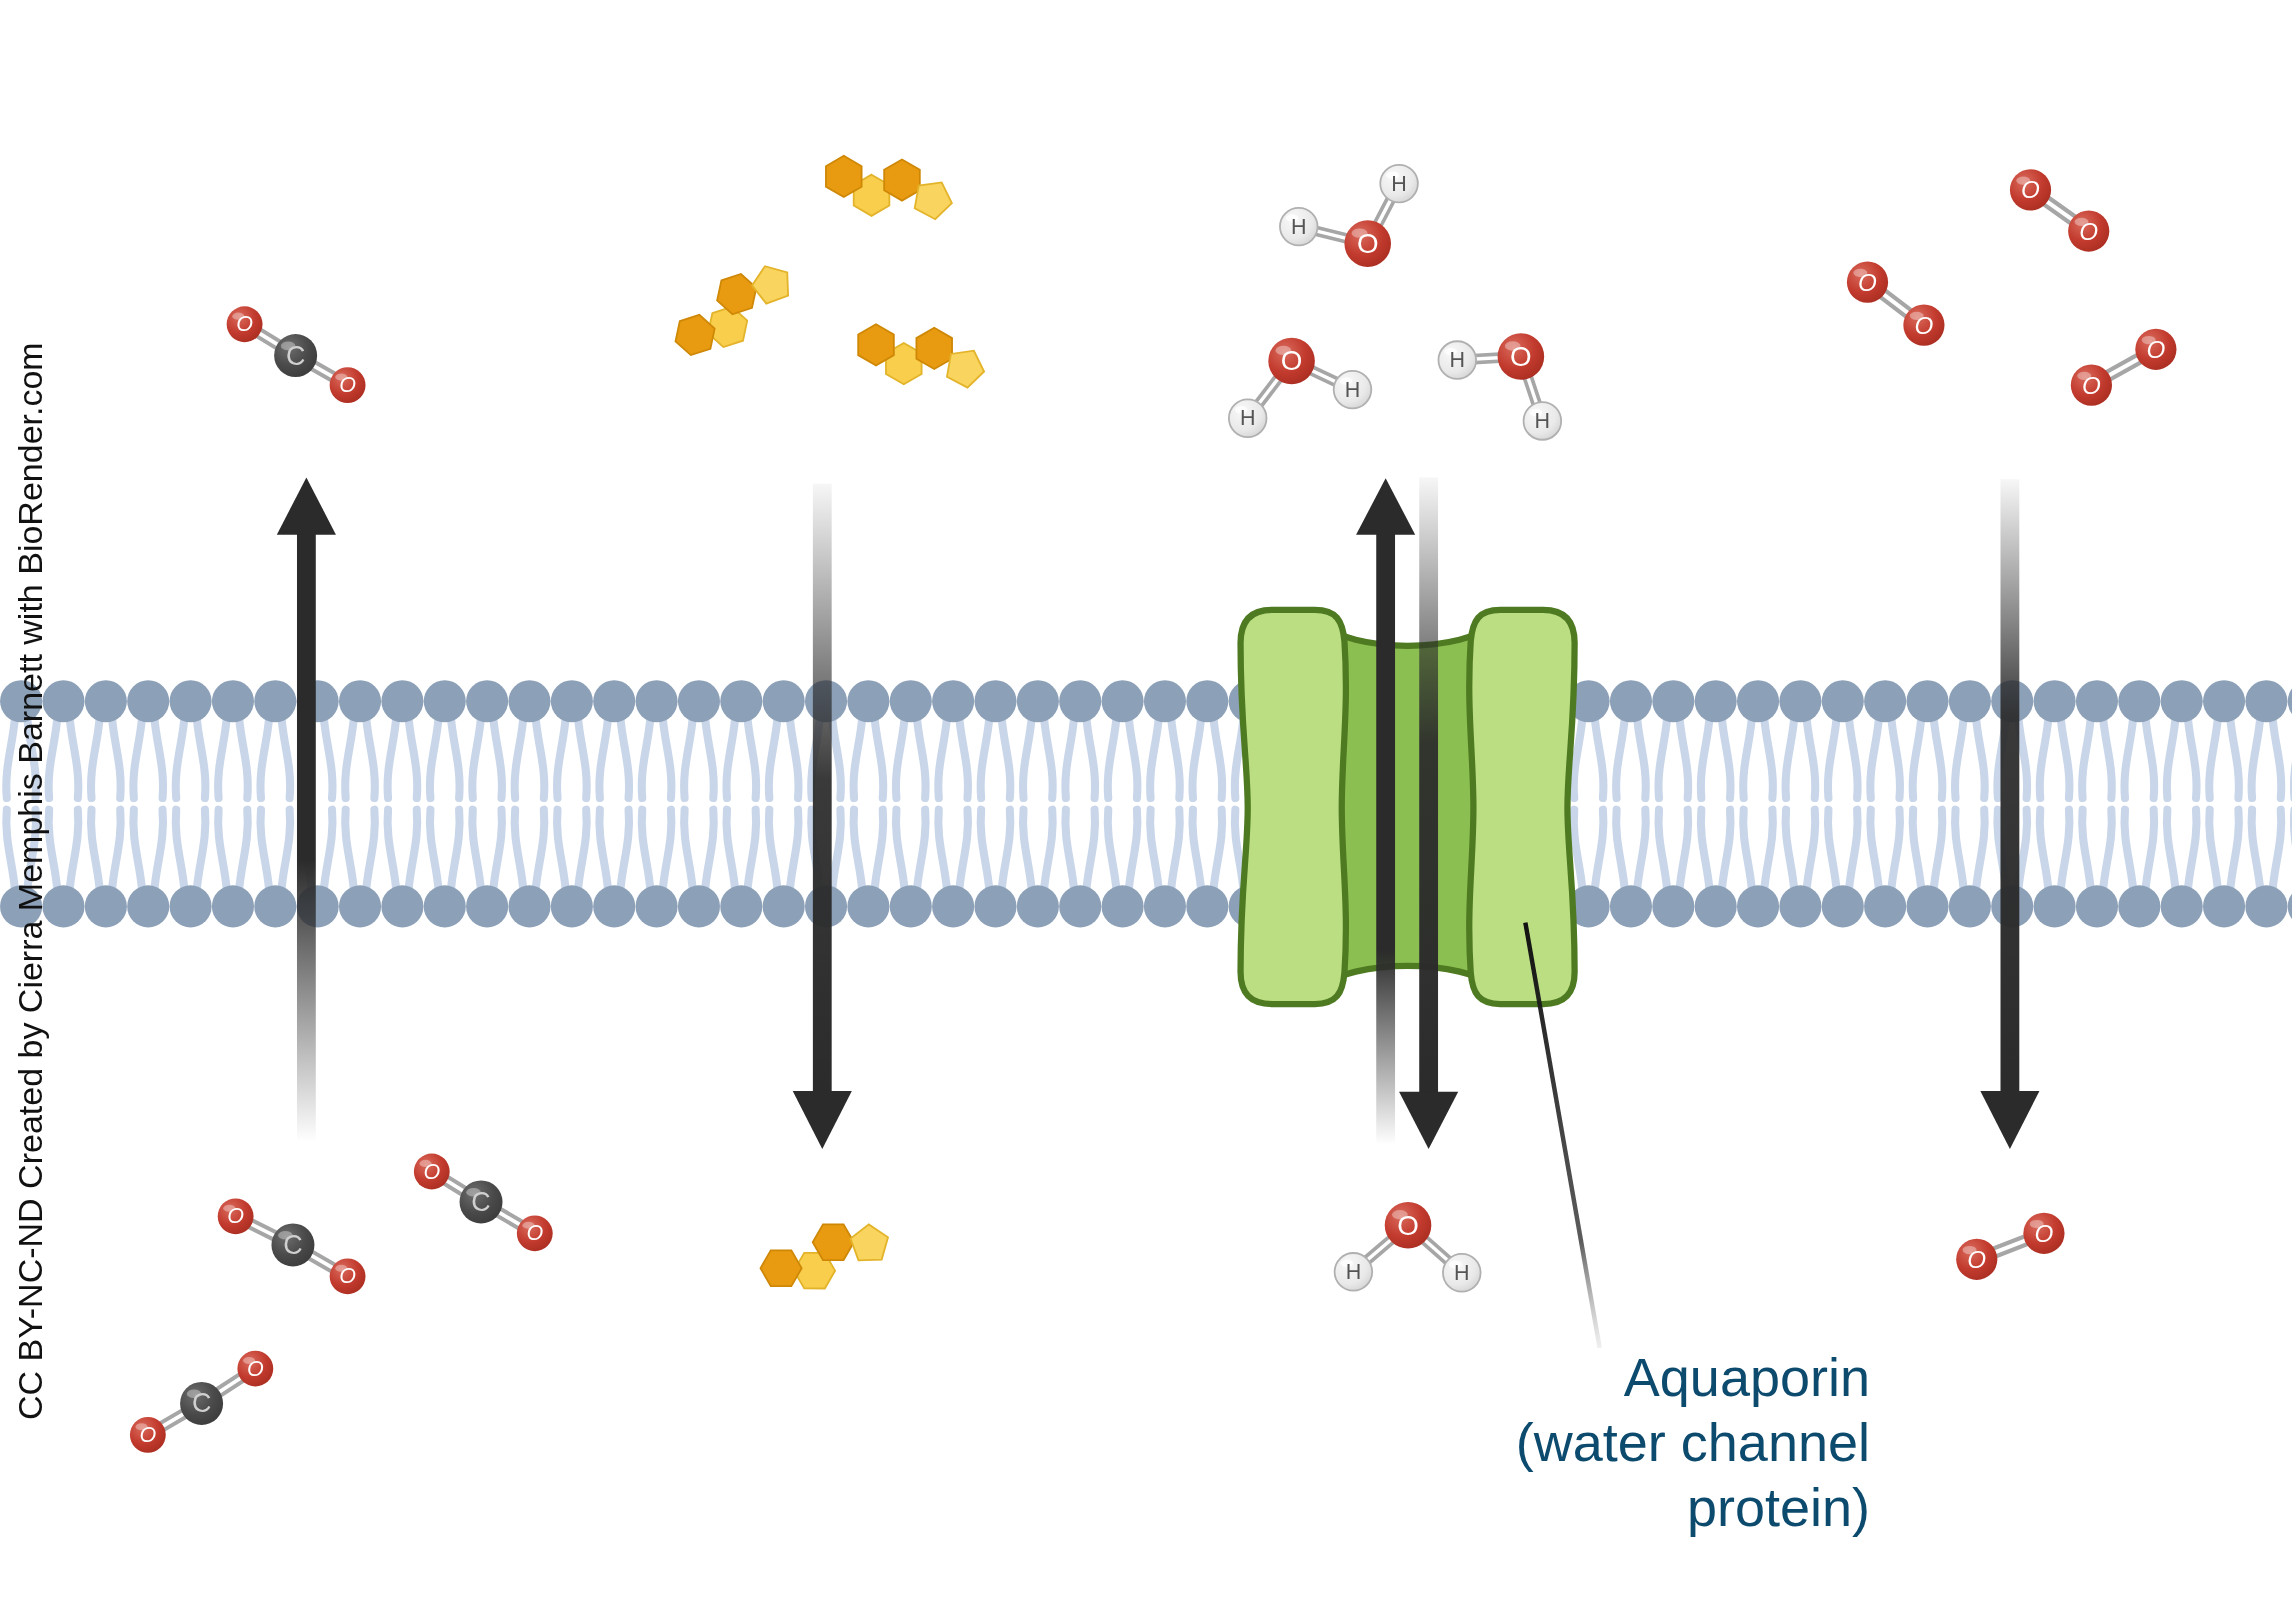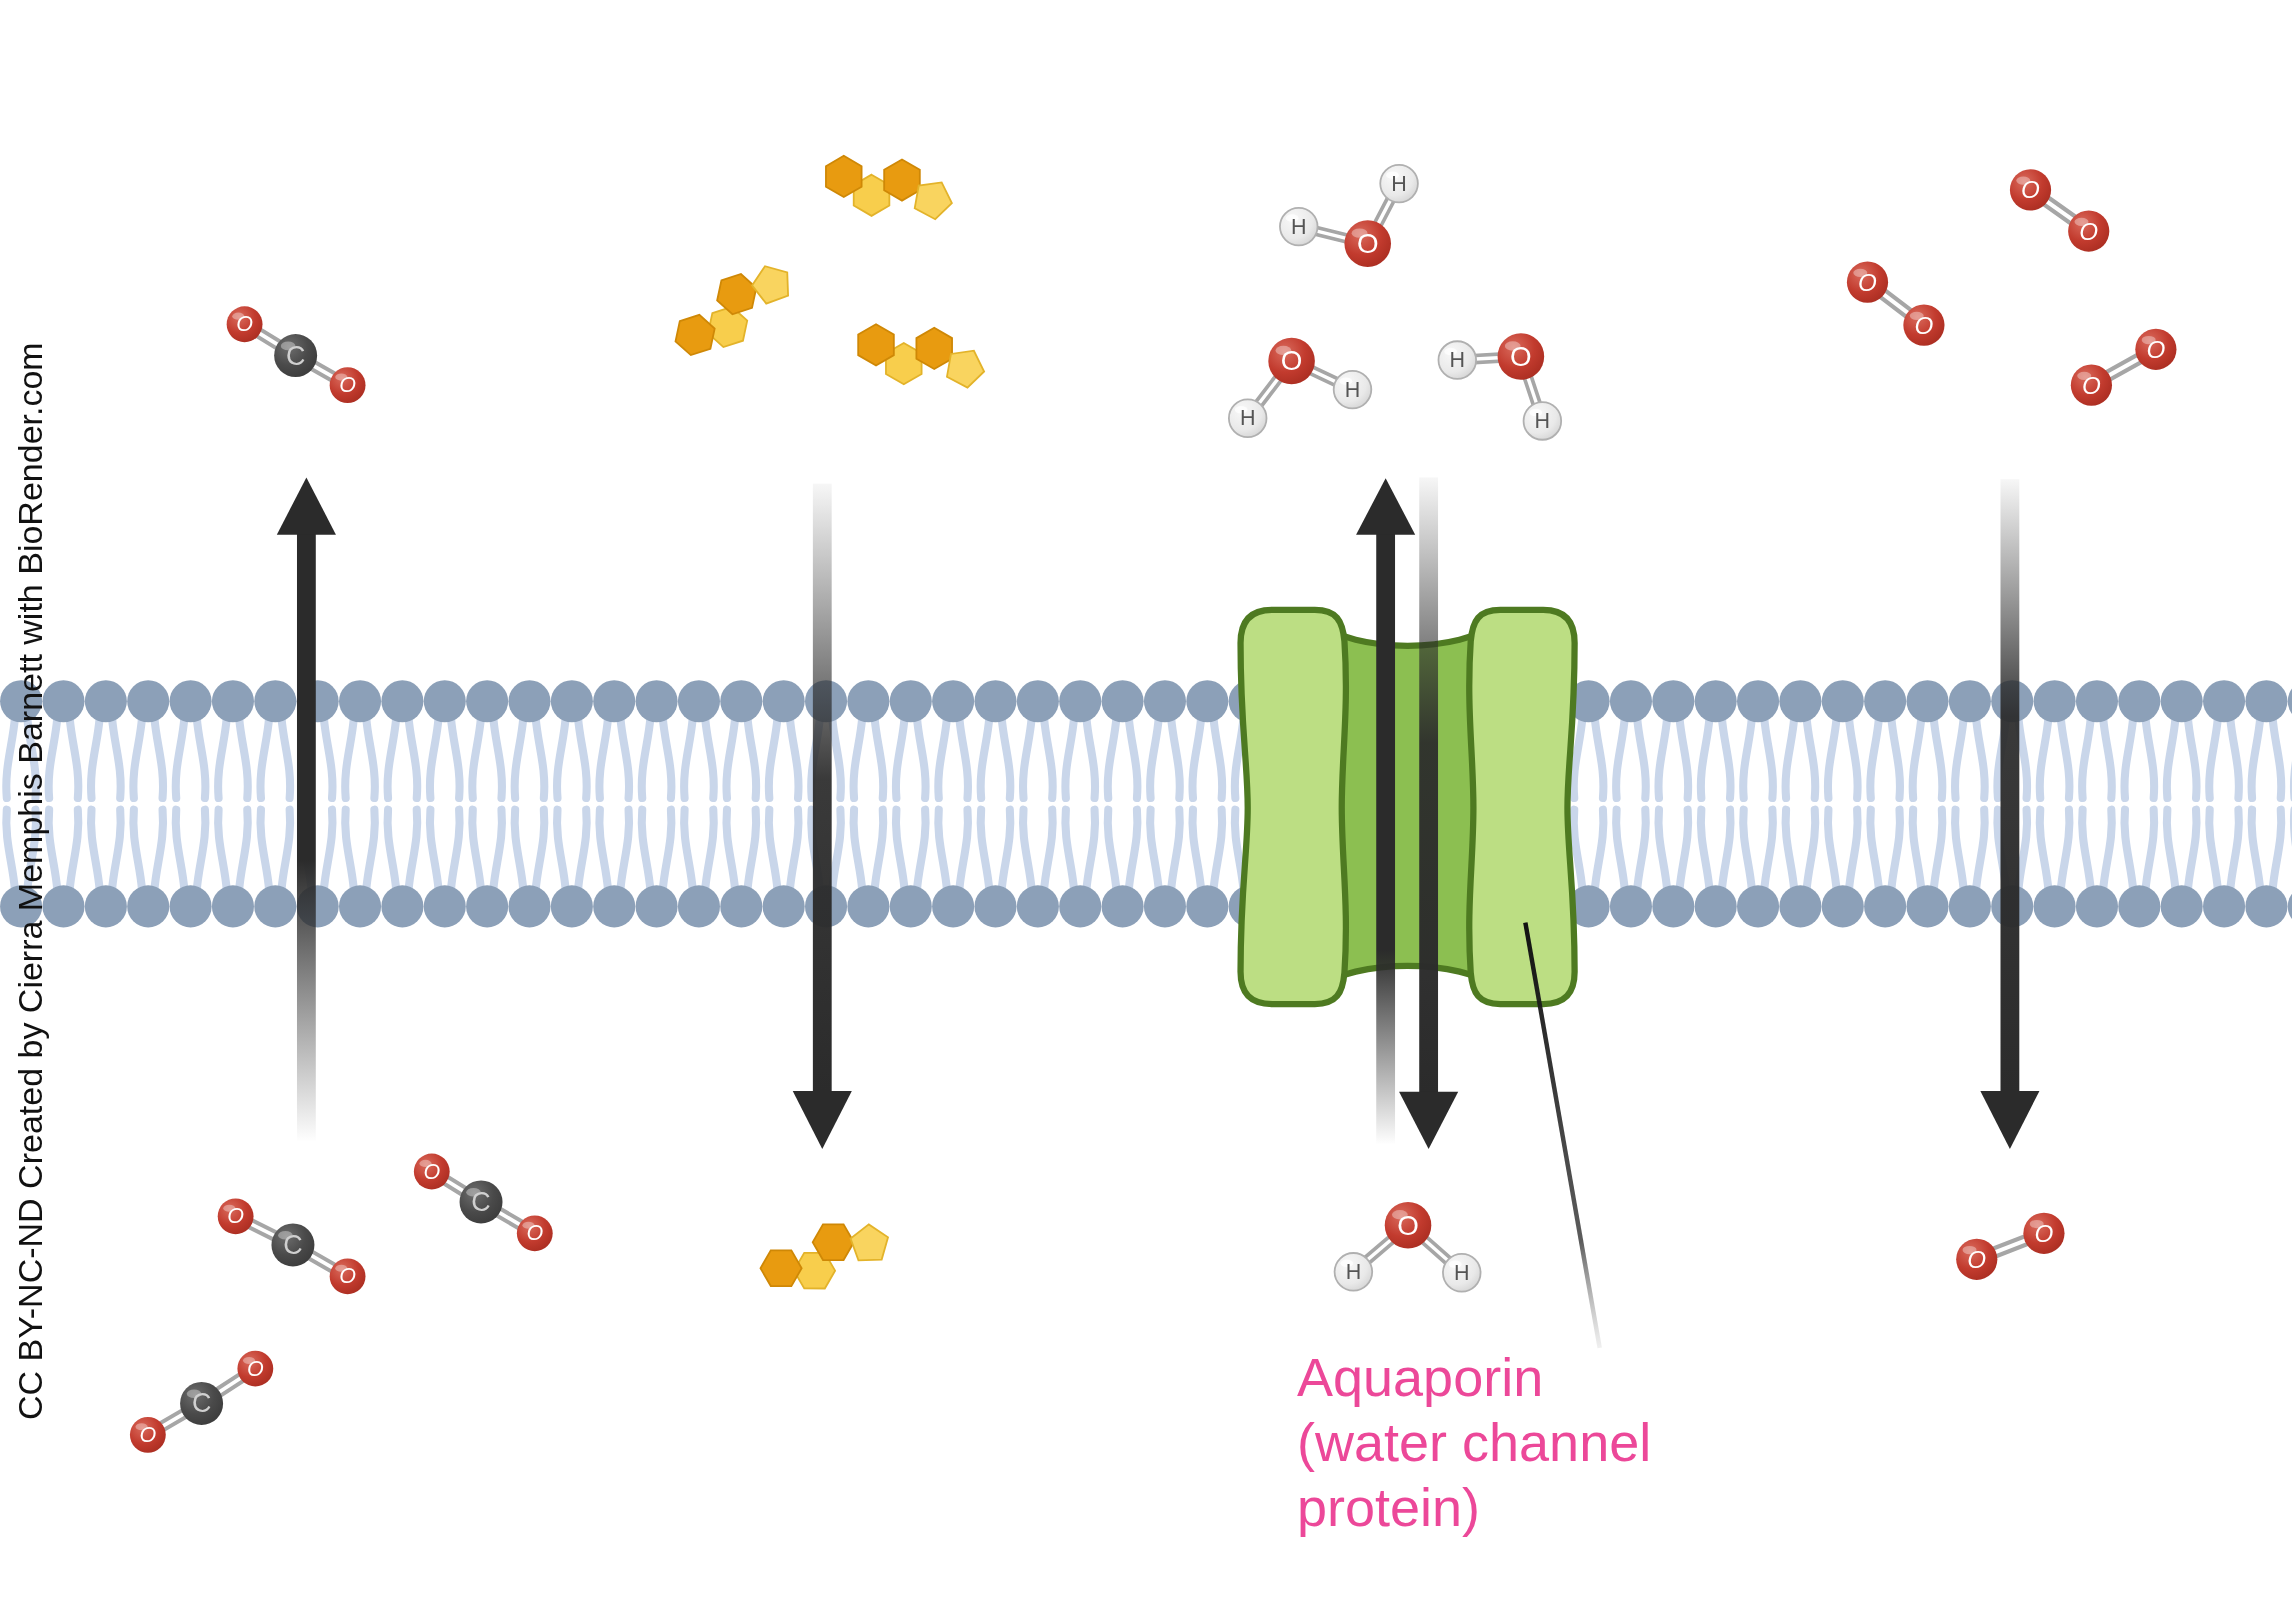--- a/index.html
+++ b/index.html
@@ -1,20 +1,20 @@
 <!DOCTYPE html>
 <html style="font-size:14.3px"><head>
 <meta charset="utf-8">
 <style>
   html,body{margin:0;padding:0;background:#ffffff;}
   .stage{position:relative;width:2293px;height:1605px;background:#ffffff;overflow:hidden;
          font-family:"Liberation Sans", sans-serif;}
   #scene{position:absolute;left:0;top:0;}
-  .aq-label{position:absolute;left:1297px;top:1345px;width:573px;text-align:left;
-            font-size:54px;line-height:1.2;color:#ec4899;white-space:pre-line;}
+  .aq-label{position:absolute;left:1297px;top:1345px;width:573px;text-align:right;
+            font-size:54px;line-height:1.2;color:#0c4a6e;white-space:pre-line;}
   .credit{position:absolute;left:10.7px;top:1420px;transform:rotate(-90deg);
           transform-origin:0 0;white-space:nowrap;font-size:34px;color:#111111;}
 </style>
 </head>
 <body>
 
 <div class="stage">
   <svg id="scene" width="2293" height="1605" viewBox="0 0 2560 1792">
       <defs>
         <radialGradient id="gradO" cx="35%" cy="30%" r="80%">

